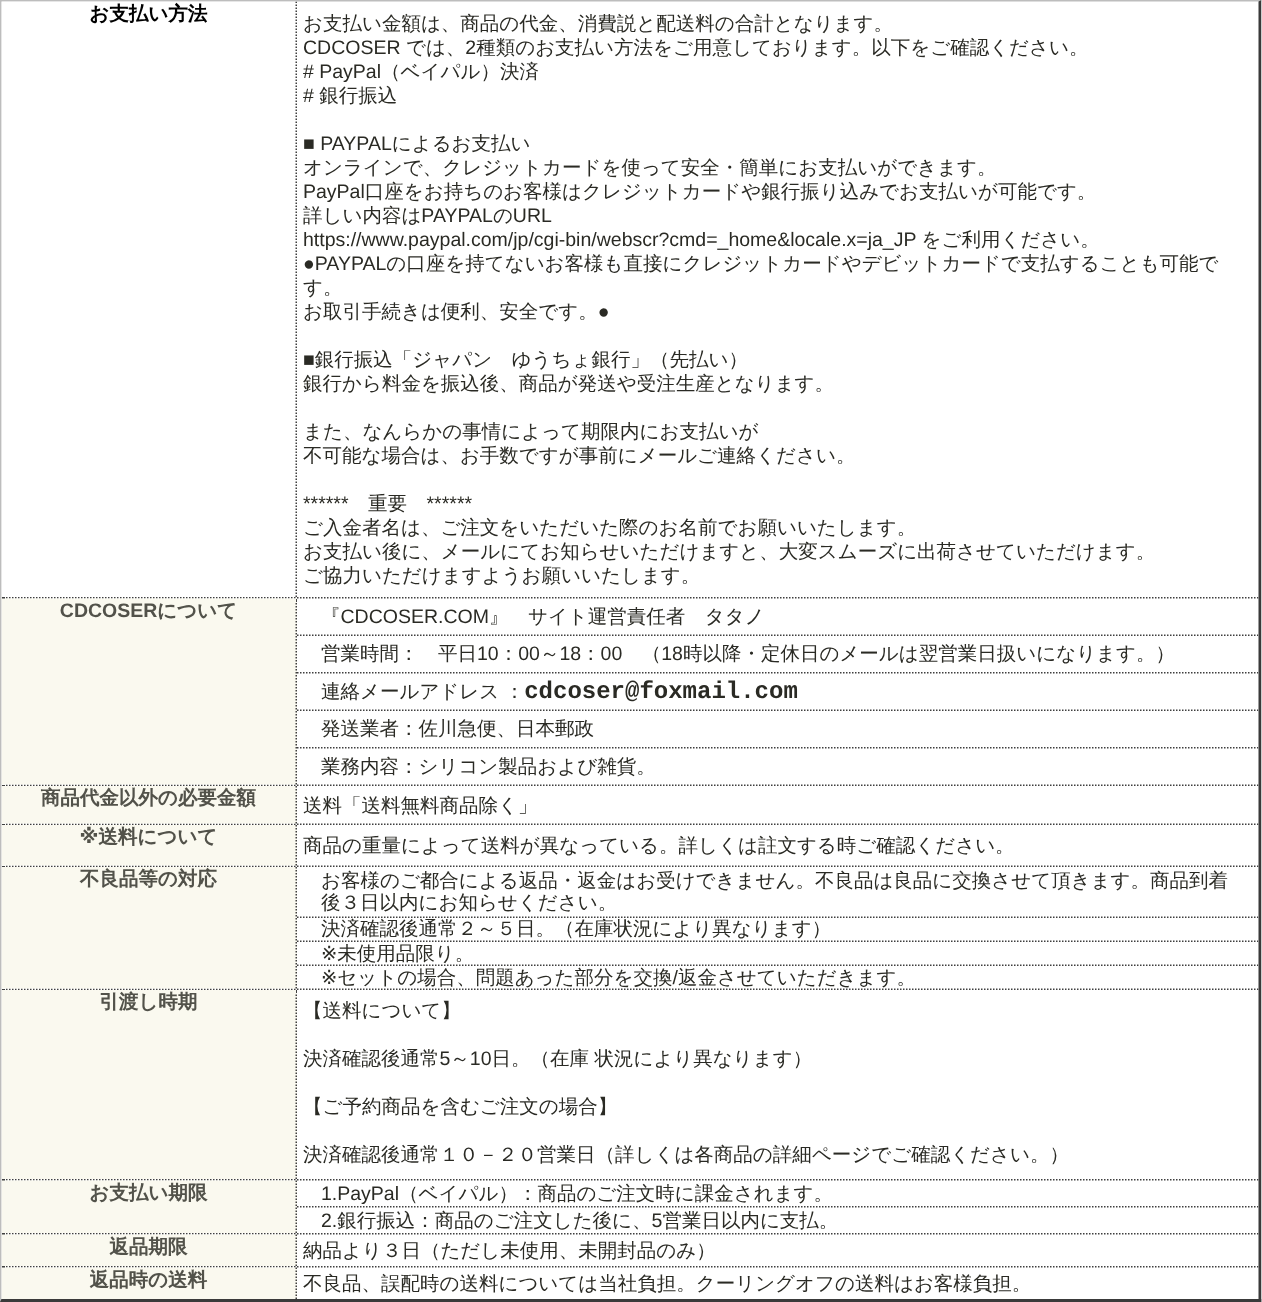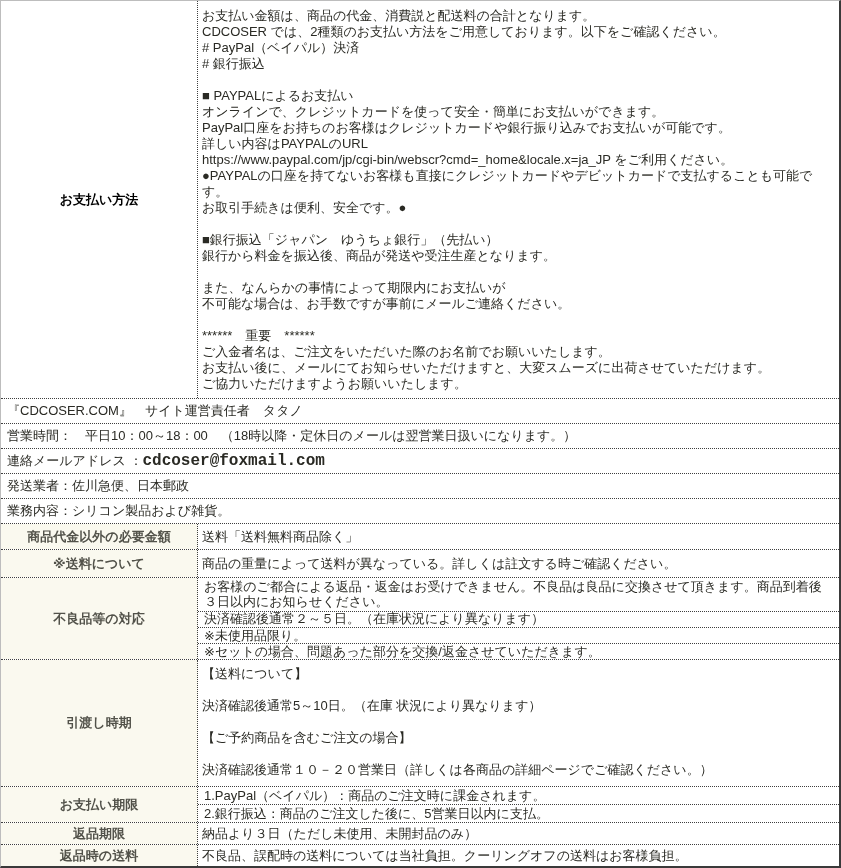--- a/index.html
+++ b/index.html
@@ -22,21 +22,21 @@
     display: flex;
     width: 100%;
   }
   .section + .section {
     border-top: 1px dotted #3f3f3f;
   }
   .label-cell {
     width: 197px;
     flex: 0 0 197px;
     display: flex;
-    align-items: center;
+    align-items: flex-start;
     justify-content: center;
     text-align: center;
     font-weight: bold;
     font-size: 13px;
     line-height: 16px;
     color: #52524a;
     background: #faf9ef;
     border-right: 1px dotted #3f3f3f;
     padding: 0 4px;
   }
@@ -58,21 +58,21 @@
     display: flex;
     flex-direction: column;
     overflow: hidden;
   }
   .subrow {
     display: flex;
     align-items: center;
     font-size: 13px;
     line-height: 14px;
     color: #2a2a24;
-    padding: 0 6px;
+    padding: 0 16px;
     overflow: hidden;
   }
   .subrow + .subrow {
     border-top: 1px dotted #3f3f3f;
   }
   .subrow.grow { flex: 1 1 auto; }
   .subrow .email { font-weight: bold; font-family: "Liberation Mono", "DejaVu Sans Mono", monospace; font-size: 16px; }
   .top-body { padding-top: 7px; }
   .delivery-body { padding-top: 6px; }
   .vcenter { display: flex; align-items: center; }
@@ -119,20 +119,23 @@
 また、なんらかの事情によって期限内にお支払いが
 不可能な場合は、お手数ですが事前にメールご連絡ください。
 
 ******　重要　******
 ご入金者名は、ご注文をいただいた際のお名前でお願いいたします。
 お支払い後に、メールにてお知らせいただけますと、大変スムーズに出荷させていただけます。
 ご協力いただけますようお願いいたします。</div>
   </div>
 
   <div class="section h-about">
+    <div class="label-cell">
+      <span>CDCOSERについて</span>
+    </div>
     <div class="content-col">
       <div class="subrow grow">
         <span>『CDCOSER.COM』　サイト運営責任者　タタノ</span>
       </div>
       <div class="subrow grow">
         <span>営業時間：　平日10：00～18：00　（18時以降・定休日のメールは翌営業日扱いになります。）</span>
       </div>
       <div class="subrow grow">
         <span>連絡メールアドレス ：</span>
         <span class="email">cdcoser@foxmail.com</span>

